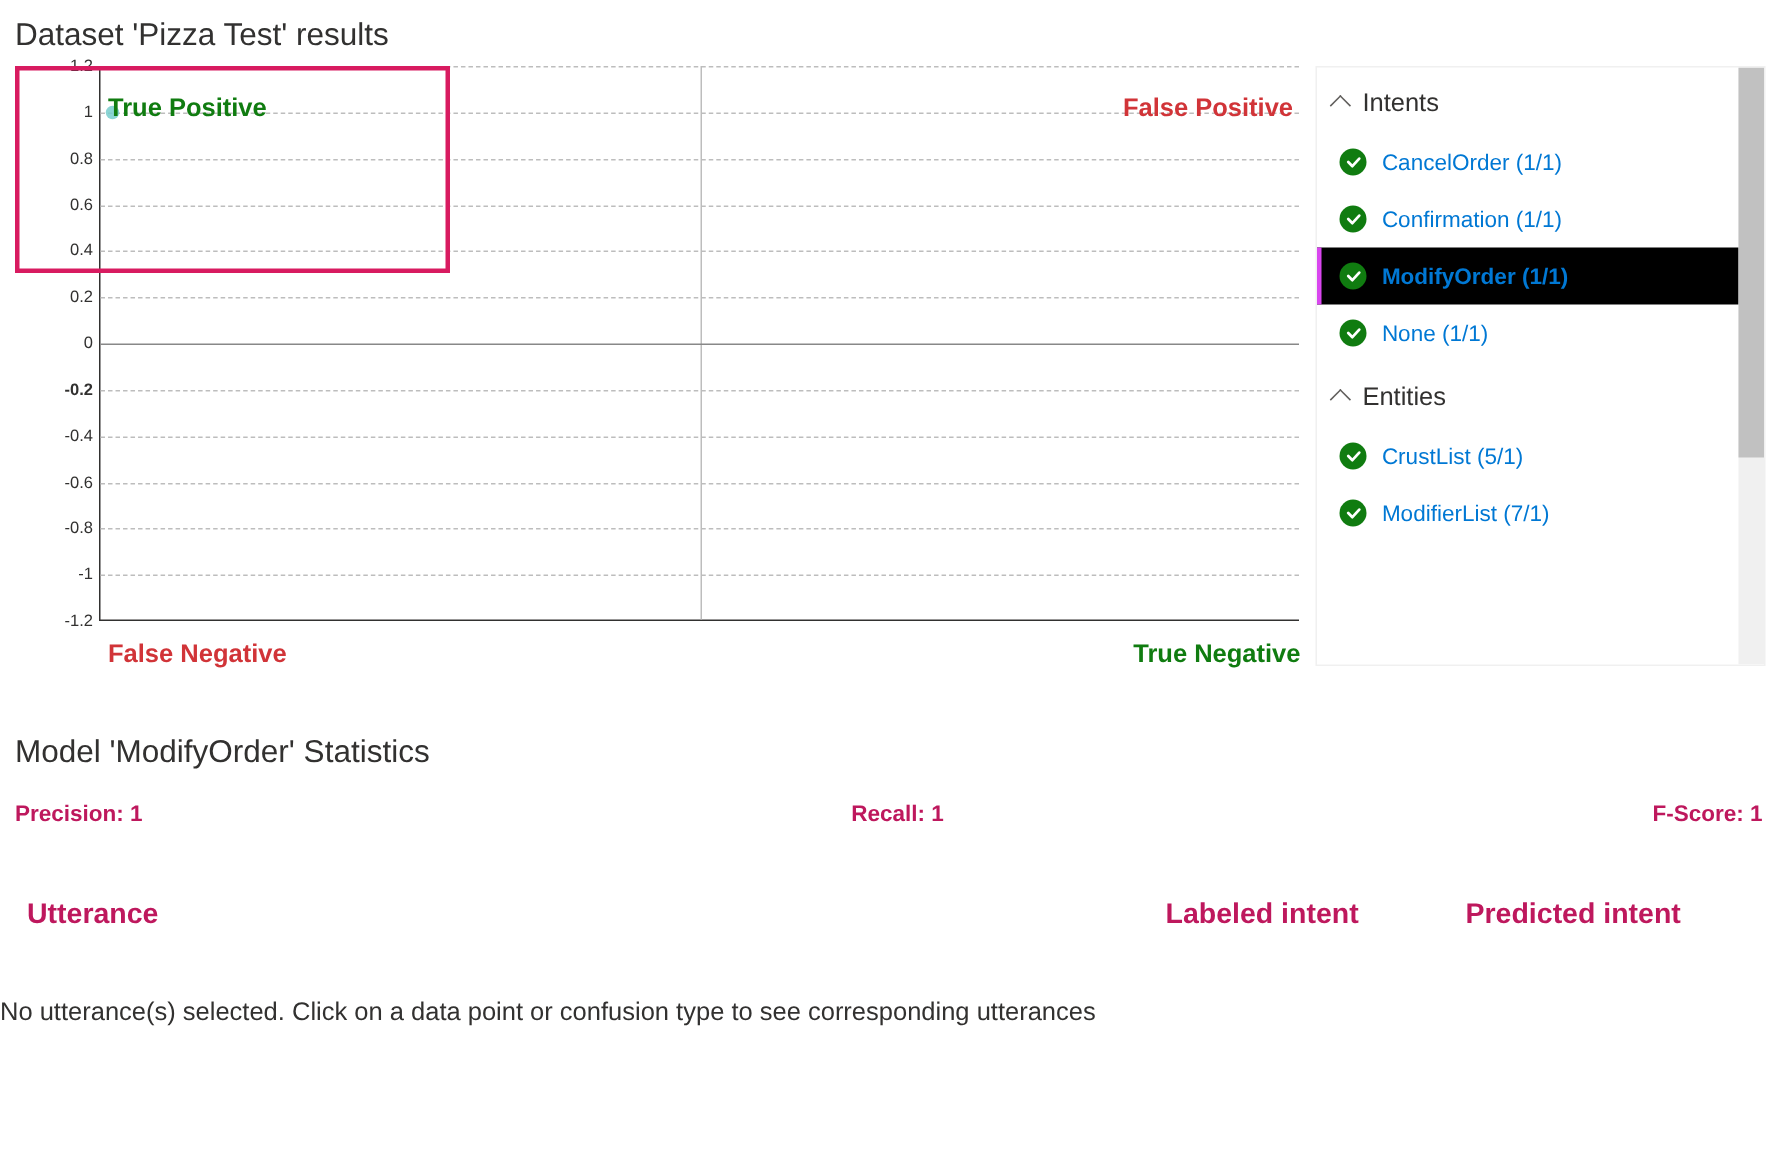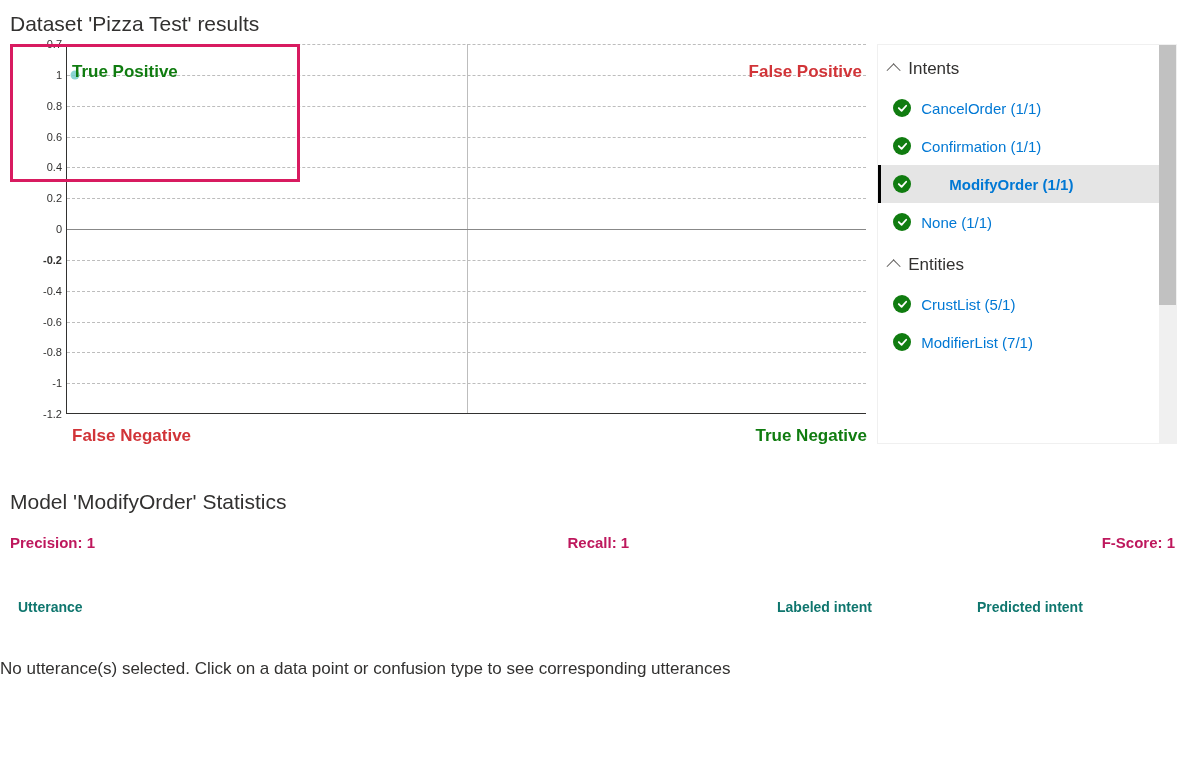--- a/index.html
+++ b/index.html
@@ -28,29 +28,29 @@
 .sidebar { width: 300px; margin-left: 4px; position: relative; height: 400px; overflow: hidden; border: 1px solid #f0f0f0; }
 .sidebar-inner { height: 100%; overflow-y: auto; }
 .sidebar-scroll { position: absolute; right: 0; top: 0; width: 17px; height: 100%; background: #f0f0f0; }
 .sidebar-thumb { position: absolute; right: 0; top: 0; width: 17px; height: 260px; background: #c1c1c1; }
 
 .section-header { display: flex; align-items: center; padding: 14px 12px 10px 12px; font-size: 17px; color: #323130; cursor: pointer; }
 .section-header .chev { margin-right: 8px; }
 .list-item { display: flex; align-items: center; padding: 10px 12px 10px 12px; font-size: 15px; cursor: pointer; border-left: 3px solid transparent; }
 .list-item .status { margin-right: 10px; flex-shrink: 0; }
 .list-item .link { color: #0078d4; }
-.list-item.selected { background: #e5e5e5; border-left: 3px solid #000000; gap: 28px; }
+.list-item.selected { background: #000000; border-left: 3px solid #d946ef; }
 .list-item.selected .link { font-weight: 600; }
 
 .divider-space { height: 30px; }
 
 .stats-title { font-size: 21px; font-weight: 400; padding: 6px 10px 10px 10px; }
 .stats-row { display: flex; justify-content: space-between; padding: 10px 12px 10px 10px; font-size: 15px; font-weight: 600; color: #be185d; }
 
-.table-head { display: flex; padding: 18px 10px 10px 18px; font-size: 14px; font-weight: 600; color: #0f766e; margin-top: 20px;}
+.table-head { display: flex; padding: 18px 10px 10px 18px; font-size: 19px; font-weight: 600; color: #be185d; margin-top: 20px;}
 .th-utt { flex: 1; }
 .th-lab { width: 200px; }
 .th-pred { width: 200px; }
 
 .empty-msg { font-size: 17px; color: #323130; padding: 34px 0; }
 
 .chev { display: inline-block; width: 10px; height: 10px; border-left: 1.5px solid #605e5c; border-top: 1.5px solid #605e5c; transform: rotate(45deg) translateY(2px); }
 
 .check-circle { width: 18px; height: 18px; border-radius: 50%; background: #107c10; display: inline-flex; align-items: center; justify-content: center; }
 .check-circle svg { width: 11px; height: 11px; }
@@ -77,21 +77,21 @@
           <div class="gridline" style="top: 246.667px;"></div>
           <div class="gridline" style="top: 277.5px;"></div>
           <div class="gridline" style="top: 308.333px;"></div>
           <div class="gridline" style="top: 339.167px;"></div>
           <div class="data-point" style="left: 8px; top: 30.8333px;"></div>
         </div>
       <div class="quad-label green-lbl" style="left:62px; top:18px;">True Positive</div>
       <div class="quad-label red-lbl" style="right:12px; top:18px;">False Positive</div>
       <div class="quad-label red-lbl" style="left:62px; top:382px;">False Negative</div>
       <div class="quad-label green-lbl" style="right:7px; top:382px;">True Negative</div>
-    <div class="ytick" style="top: 0px;">0.7</div>
+    <div class="ytick" style="top: 0px;">1.2</div>
         <div class="ytick" style="top: 30.8333px;">1</div>
         <div class="ytick" style="top: 61.6667px;">0.8</div>
         <div class="ytick" style="top: 92.5px;">0.6</div>
         <div class="ytick" style="top: 123.333px;">0.4</div>
         <div class="ytick" style="top: 154.167px;">0.2</div>
         <div class="ytick" style="top: 185px;">0</div>
         <div class="ytick" style="top: 215.833px; font-weight: bold;">-0.2</div>
         <div class="ytick" style="top: 246.667px;">-0.4</div>
         <div class="ytick" style="top: 277.5px;">-0.6</div>
         <div class="ytick" style="top: 308.333px;">-0.8</div>

